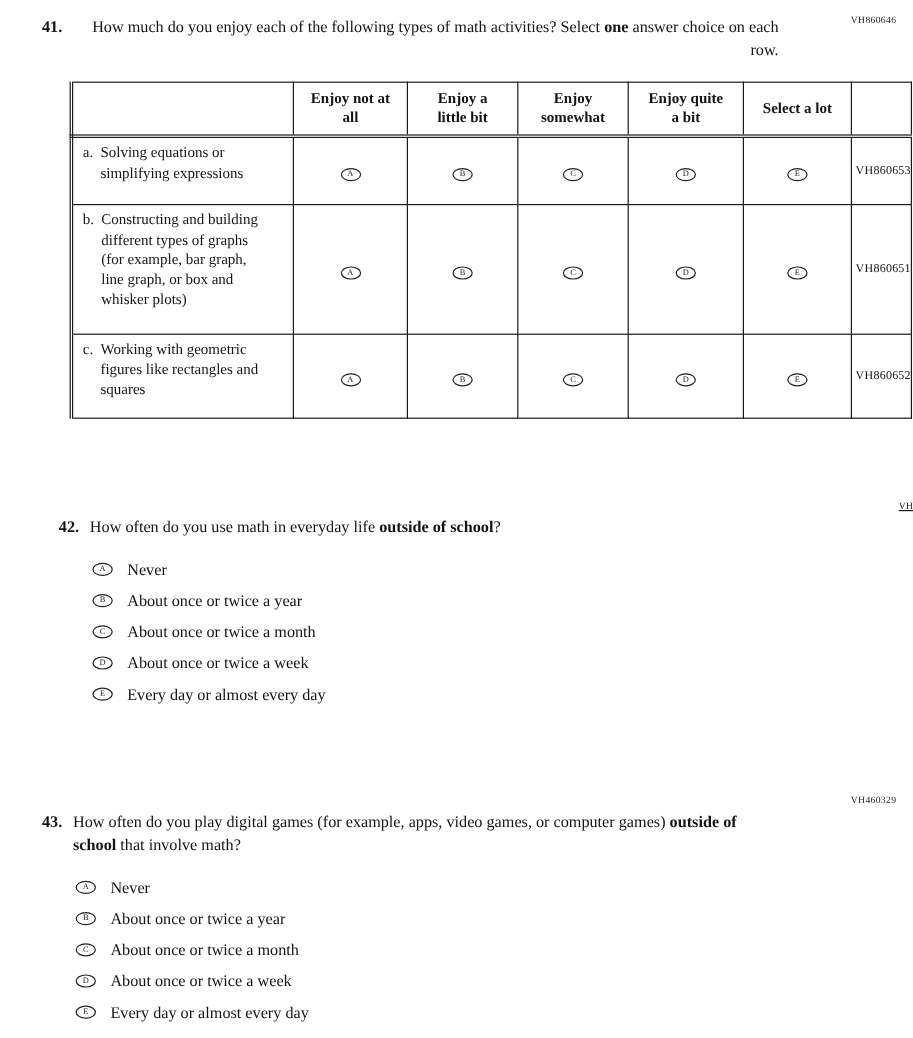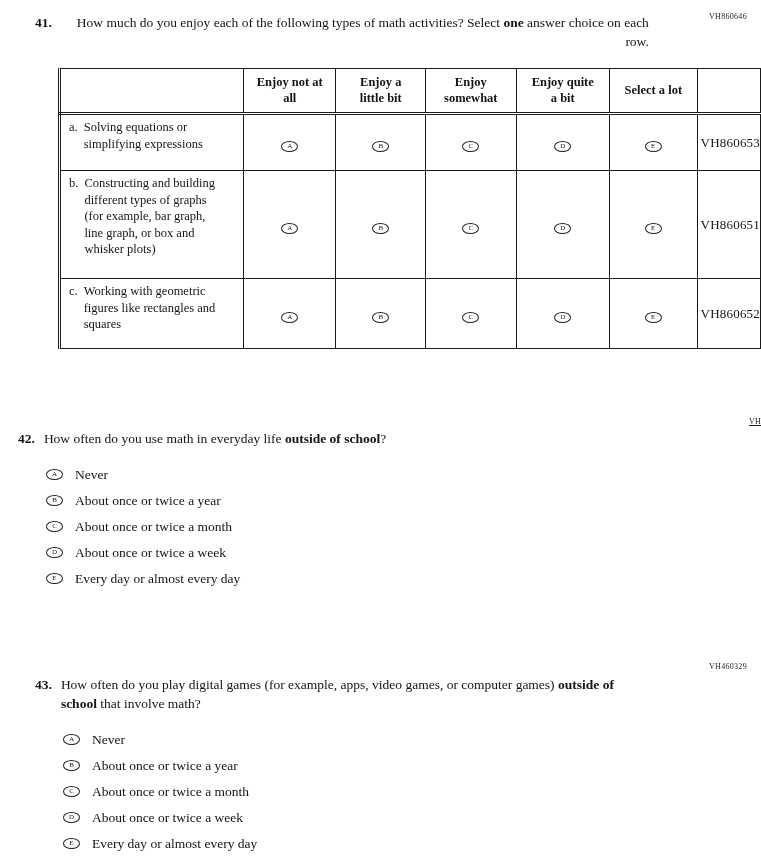--- a/index.html
+++ b/index.html
@@ -70,23 +70,22 @@
     font-size: 12.5px;
     line-height: 1.32;
   }
   td.label-cell .lbl-wrap { display: flex; gap: 6px; }
   td.label-cell .marker { white-space: nowrap; }
   td.label-cell .lbl-text { width: 134px; }
   td.bubble-cell { text-align: center; vertical-align: middle; }
   td.code-cell {
     vertical-align: middle;
     padding-left: 3px;
-    font-size: 13px;
+    font-size: 10px;
     letter-spacing: 0.2px;
-    text-align: right;
   }
 
   
   .options { margin-top: 13px; margin-left: 28px; }
   .option {
     display: flex;
     align-items: center;
     gap: 12px;
     height: 26px;
     font-size: 13.5px;
@@ -170,21 +169,21 @@
       <td class="bubble-cell"><span class="bubble">C</span></td>
       <td class="bubble-cell"><span class="bubble">D</span></td>
       <td class="bubble-cell"><span class="bubble">E</span></td>
       <td class="code-cell">VH860652</td>
     </tr>
   </tbody>
     </table>
 
   <span class="qcode" style="top:417px; left:734px;text-decoration:underline;">VH268936</span>
 
-  <div class="qblock" style="top:430px; left:18px;text-align:right;">
+  <div class="qblock" style="top:430px; left:49px;text-align:right;">
     <div class="q-head">
       <span class="q-num">42.</span>
       <span class="q-text"><span>How often do you use math in everyday life </span><span class="bold">outside of school</span><span>?</span></span>
     </div>
     <div class="options">
       <div class="option">
         <span class="bubble">A</span>
         <span>Never</span>
       </div>
       <div class="option">

